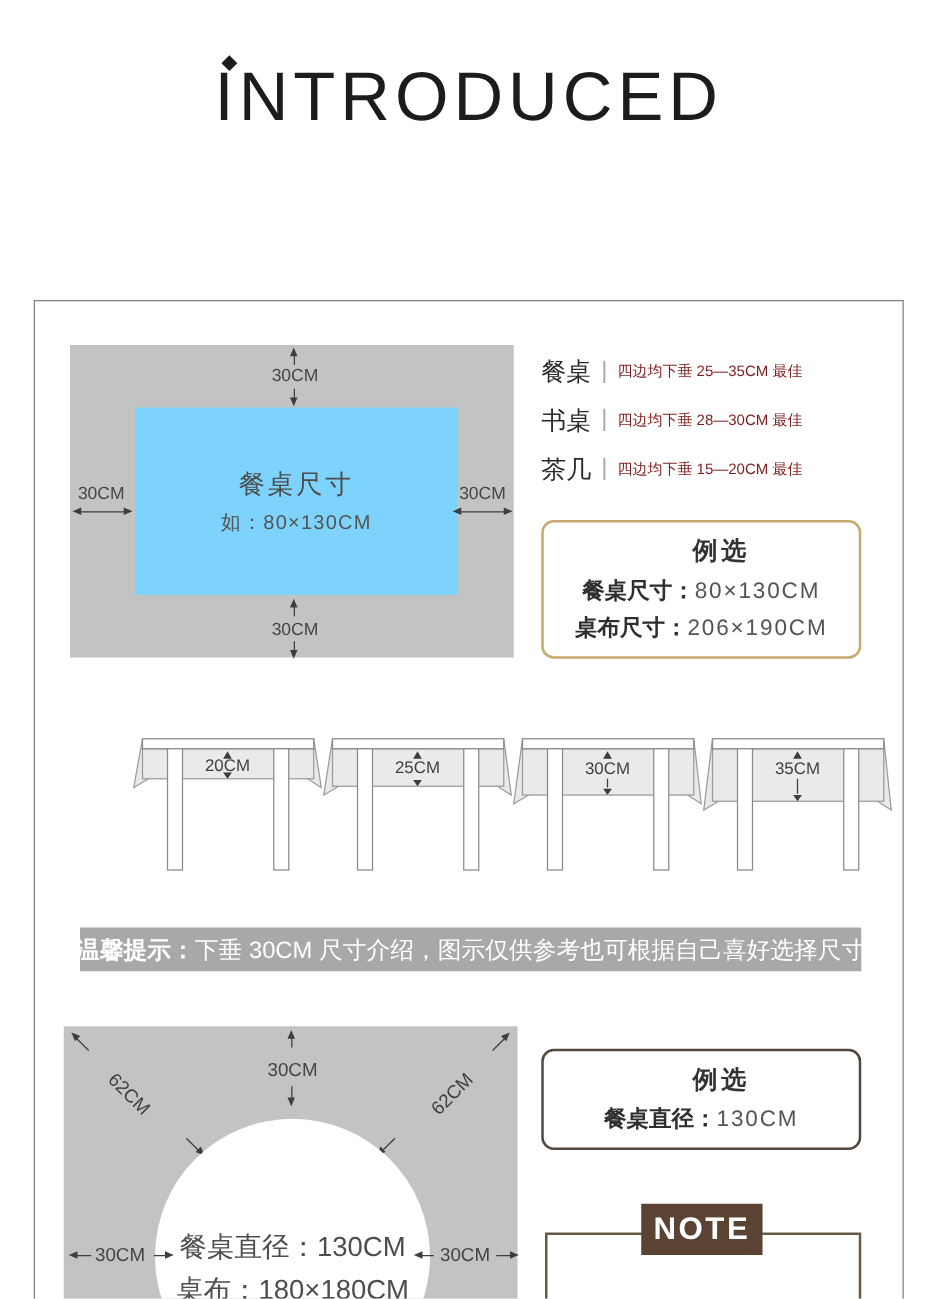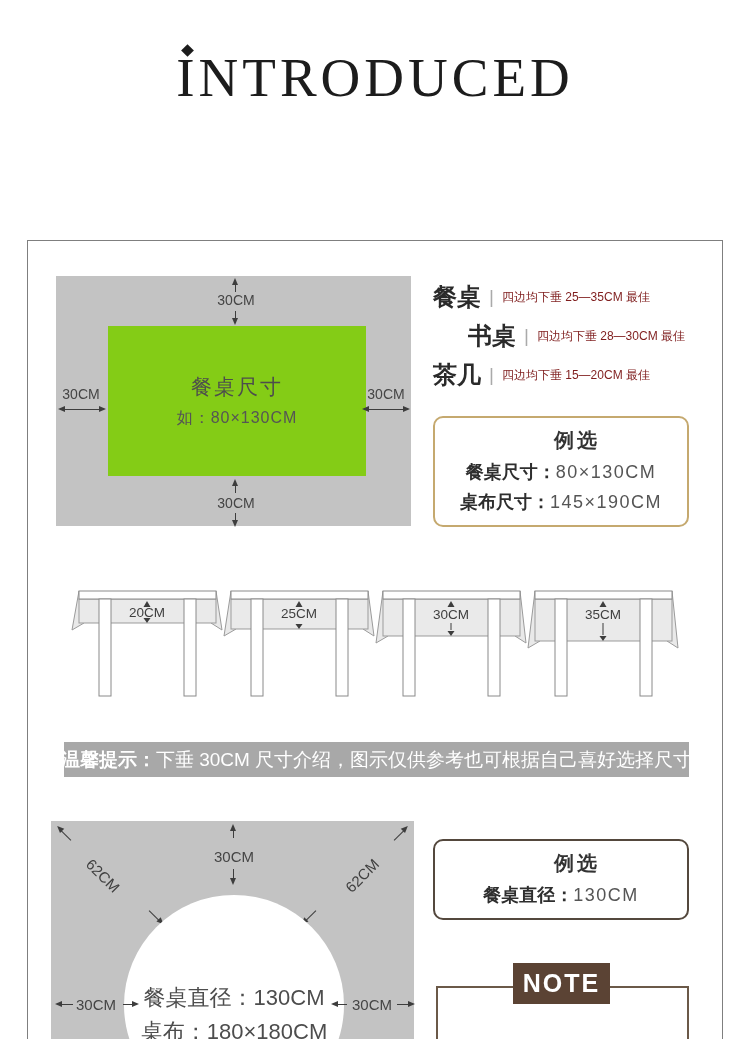--- a/index.html
+++ b/index.html
@@ -1,58 +1,58 @@
 <!DOCTYPE html>
 <html><head>
 <meta charset="utf-8">
 <style>
   html,body{margin:0;padding:0;background:#fff;}
   #canvas{position:relative;width:750px;height:1039px;overflow:hidden;background:#fff;
     font-family:"Liberation Sans","DejaVu Sans",sans-serif;color:#333;}
   
   .title-en{position:absolute;top:50px;left:0;right:0;display:flex;justify-content:center;
-    font-family:Liberation Serif, serif;font-size:55px;line-height:1;letter-spacing:4px;color:#1c1c1c;}
+    font-family:Liberation Sans, sans-serif;font-size:55px;line-height:1;letter-spacing:4px;color:#1c1c1c;}
   .title-en .tw{position:relative;}
   .diamond{position:absolute;left:7px;top:-4px;width:9px;height:9px;background:#1c1c1c;transform:rotate(45deg);}
   .title-cn{position:absolute;top:129px;left:0;right:0;text-align:center;font-size:35px;letter-spacing:6px;color:#222;}
   
   .frame{position:absolute;left:27px;top:240px;width:694px;height:830px;border:1px solid #7f7f7f;background:#fff;}
   
   .dim{position:absolute;font-size:14px;color:#454545;text-align:center;white-space:nowrap;}
   .av{position:absolute;width:1px;background:#3d3d3d;}
   .ah{position:absolute;height:1px;background:#3d3d3d;}
   .hu::before{content:"";position:absolute;top:-6px;left:-3px;width:0;height:0;
     border-left:3.5px solid transparent;border-right:3.5px solid transparent;border-bottom:7px solid #3d3d3d;}
   .hd::after{content:"";position:absolute;bottom:-6px;left:-3px;width:0;height:0;
     border-left:3.5px solid transparent;border-right:3.5px solid transparent;border-top:7px solid #3d3d3d;}
   .hl::before{content:"";position:absolute;left:-6px;top:-3px;width:0;height:0;
     border-top:3.5px solid transparent;border-bottom:3.5px solid transparent;border-right:7px solid #3d3d3d;}
   .hr::after{content:"";position:absolute;right:-6px;top:-3px;width:0;height:0;
     border-top:3.5px solid transparent;border-bottom:3.5px solid transparent;border-left:7px solid #3d3d3d;}
   
   .rect-diag{position:absolute;left:28px;top:35px;width:355px;height:250px;background:#c3c3c3;}
-  .white-rect{position:absolute;left:52px;top:50px;width:258px;height:150px;background:#84cc16;
+  .white-rect{position:absolute;left:52px;top:50px;width:258px;height:150px;background:#7dd3fc;
     display:flex;flex-direction:column;align-items:center;justify-content:center;}
   .rd-title{font-size:21px;color:#4d4d4d;letter-spacing:2px;}
   .rd-sub{font-size:16px;color:#555;margin-top:7px;letter-spacing:1px;}
   
   .guide-row{position:absolute;left:405px;height:24px;display:flex;align-items:center;white-space:nowrap;}
-  .guide-label{font-size:24px;font-weight:bold;color:#2a2a2a;}
+  .guide-label{font-size:20px;font-weight:normal;color:#2a2a2a;}
   .guide-sep{margin:0 8px;color:#aaa;font-size:19px;}
   .guide-desc{font-size:12px;color:#7f1d1d;}
   
   .ex-box{position:absolute;left:405px;width:252px;border-radius:10px;background:#fff;text-align:center;padding:9px 0 11px;}
   .ex1{top:175px;border:2px solid #c5a96f;}
   .ex2{top:598px;border:2px solid #54483d;}
   .ex-title{font-size:20px;font-weight:bold;color:#333;letter-spacing:3px;margin-left:32px;}
   .ex-row{margin-top:7px;font-size:18px;line-height:23px;}
   .ex-label{font-weight:bold;color:#2e2e2e;}
   .ex-value{color:#555;letter-spacing:1.5px;}
   
-  .tables-row{position:absolute;left:8px;right:8px;top:345px;display:flex;justify-content:center;}
+  .tables-row{position:absolute;left:8px;right:8px;top:345px;display:flex;justify-content:flex-end;}
   svg.tbl{display:block;}
   svg.tbl .flare{fill:#e9e9e9;stroke:#9b9b9b;stroke-width:1;}
   svg.tbl .cloth{fill:#eaeaea;stroke:#9b9b9b;stroke-width:1;}
   svg.tbl .ttop{fill:#fefefe;stroke:#8a8a8a;stroke-width:1;}
   svg.tbl .leg{fill:#ffffff;stroke:#8a8a8a;stroke-width:1;}
   svg.tbl .ar{fill:#3d3d3d;}
   svg.tbl line{stroke:#3d3d3d;stroke-width:1;}
   svg.tbl text{font-family:"Liberation Sans","DejaVu Sans",sans-serif;font-size:13.5px;fill:#3f3f3f;text-anchor:middle;}
   
   .banner{position:absolute;left:36px;top:501px;width:625px;height:35px;background:#a8a8a8;color:#fff;
@@ -106,38 +106,38 @@
       <span class="av hu" style="left:179px;top:209px;height:8px;"></span>
       <div class="dim" style="left:155px;top:219px;width:50px;">30CM</div>
       <span class="av hd" style="left:179px;top:237px;height:8px;"></span>
     </div>
 
     <div class="guide-row" style="top:44px;">
       <span class="guide-label">餐桌</span>
       <span class="guide-sep">|</span>
       <span class="guide-desc">四边均下垂 25—35CM 最佳</span>
     </div>
-    <div class="guide-row" style="top:83px;margin-left:35px;">
+    <div class="guide-row" style="top:83px;">
       <span class="guide-label">书桌</span>
       <span class="guide-sep">|</span>
       <span class="guide-desc">四边均下垂 28—30CM 最佳</span>
     </div>
     <div class="guide-row" style="top:122px;">
       <span class="guide-label">茶几</span>
       <span class="guide-sep">|</span>
       <span class="guide-desc">四边均下垂 15—20CM 最佳</span>
     </div>
 
     <div class="ex-box ex1">
       <div class="ex-title">例选</div>
       <div class="ex-row">
         <span class="ex-label">餐桌尺寸：</span><span class="ex-value">80×130CM</span>
       </div>
       <div class="ex-row">
-        <span class="ex-label">桌布尺寸：</span><span class="ex-value">145×190CM</span>
+        <span class="ex-label">桌布尺寸：</span><span class="ex-value">206×190CM</span>
       </div>
     </div>
 
     <div class="tables-row">
       <svg class="tbl" width="152" height="112" viewBox="0 0 152 112">
         <polygon class="flare" points="8,5 1,44 13,37"></polygon>
           <polygon class="flare" points="145,5 151,44 140,37"></polygon>
         <rect class="cloth" x="8" y="13" width="137" height="24"></rect>
         <rect class="ttop" x="8" y="5" width="137" height="8"></rect>
         <rect class="leg" x="28" y="13" width="12" height="97"></rect>

